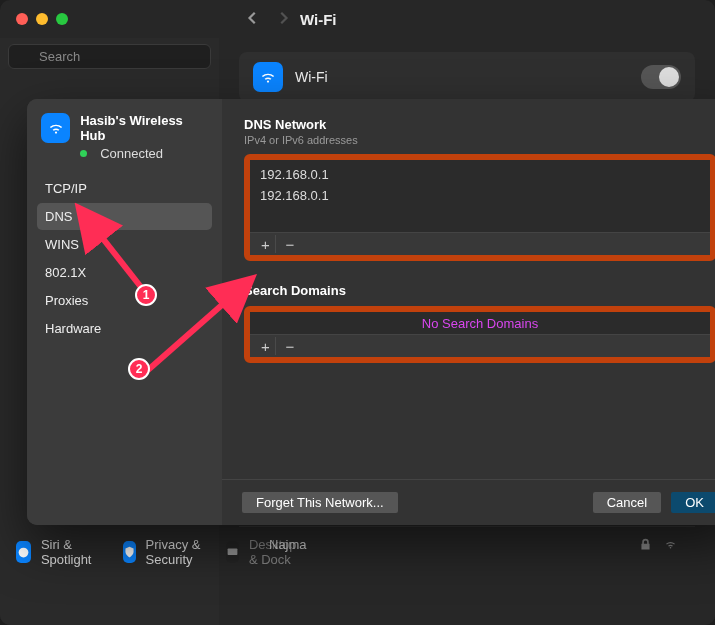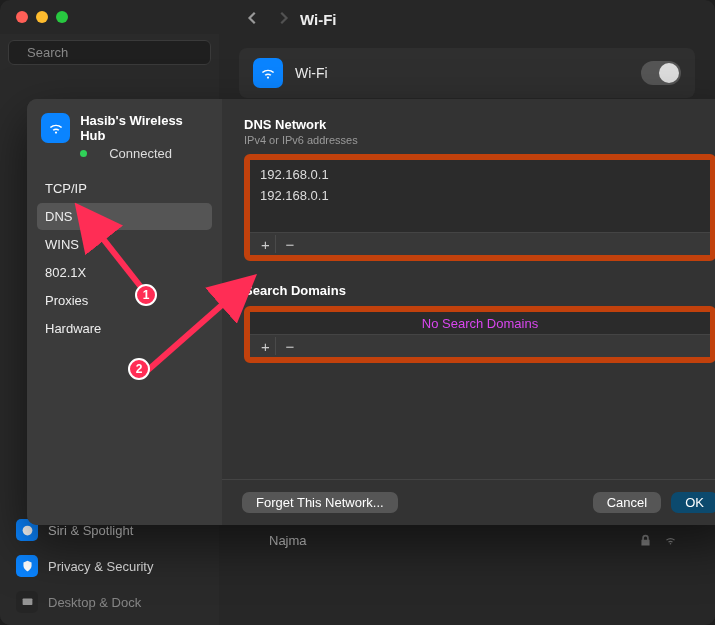--- a/index.html
+++ b/index.html
@@ -9,25 +9,25 @@
 .traffic{display:flex;gap:8px;padding-left:16px}
 .dot{width:12px;height:12px;border-radius:50%}
 .red{background:#ff5f57}
 .yellow{background:#febc2e}
 .green{background:#28c840}
 .nav-arrows{position:absolute;left:246px;top:0;height:38px;display:flex;align-items:center;gap:16px;color:#888}
 .nav-arrows svg{width:14px;height:14px;stroke:#999;fill:none;stroke-width:2.5}
 .title-text{position:absolute;left:300px;top:0;height:38px;display:flex;align-items:center;font-size:15px;font-weight:600;color:#eee}
 .body{flex:1;display:flex}
 .sidebar{width:219px;background:#2a2a2a;padding:6px 8px}
-.search{display:flex;align-items:center;background:#1f1f1f;border-radius:6px;padding:4px 12px;gap:6px;margin-bottom:12px;border:1px solid #3a3a3a}
+.search{display:flex;align-items:center;background:#1f1f1f;border-radius:6px;padding:4px 24px;gap:6px;margin-bottom:26px;border:1px solid #3a3a3a}
 .search svg{width:12px;height:12px;stroke:#888;fill:none;stroke-width:2}
 .search input{flex:1;background:none;border:none;outline:none;color:#ddd;font-size:13px}
 .search input::placeholder{color:#888}
-.sidebar-items{display:flex;flex-direction:column;gap:2px;margin-top:38px}
+.sidebar-items{display:flex;flex-direction:row;gap:8px;margin-top:38px}
 .side-row{display:flex;align-items:center;gap:10px;padding:6px 8px;border-radius:6px;color:#ddd}
 .side-row .ico{width:22px;height:22px;border-radius:5px;display:flex;align-items:center;justify-content:center}
 .ib{background:#0a84ff}
 .side-row svg{width:13px;height:13px;fill:#fff}
 .main{flex:1;background:#272727;padding:14px 20px 0 20px;display:flex;flex-direction:column}
 .wifi-header{background:#2f2f2f;border-radius:8px;padding:10px 14px;display:flex;align-items:center;gap:12px}
 .wifi-ico{width:30px;height:30px;border-radius:7px;background:#0a84ff;display:flex;align-items:center;justify-content:center}
 .wifi-ico svg{width:18px;height:18px;fill:#fff}
 .wifi-title{font-size:14px;color:#eee}
 .toggle{margin-left:auto;width:40px;height:24px;background:#555;border-radius:12px;position:relative}
@@ -36,38 +36,38 @@
 .net-row{display:flex;align-items:center;padding:10px 18px 10px 30px;border-top:1px solid #363636;color:#bbb}
 .net-row .nm{flex:1;color:#ccc}
 .net-row svg{width:13px;height:13px;fill:#888;margin-left:12px}
 
 .modal{position:absolute;left:27px;top:99px;width:711px;height:426px;background:#3b3b3b;border-radius:10px;box-shadow:0 20px 50px rgba(0,0,0,.55);display:flex;overflow:hidden}
 .m-side{width:195px;background:#3b3b3b;padding:14px 0 0 0}
 .m-head{display:flex;gap:10px;padding:0 14px 14px 14px}
 .m-head .ic{width:30px;height:30px;border-radius:7px;background:#0a84ff;display:flex;align-items:center;justify-content:center}
 .m-head .ic svg{width:18px;height:18px;fill:#fff}
 .m-head .nm{font-size:13px;font-weight:600;color:#fff}
-.m-head .st{display:flex;align-items:center;gap:22px;font-size:11px;color:#aaa;margin-top:3px}
+.m-head .st{display:flex;align-items:center;gap:13px;font-size:11px;color:#aaa;margin-top:3px}
 .gdot{width:7px;height:7px;border-radius:50%;background:#30d158}
 .m-items{display:flex;flex-direction:column;padding:0 10px}
 .m-item{padding:6px 8px;border-radius:5px;color:#eee;font-size:13px;margin-bottom:1px}
 .m-item.sel{background:#555}
 .m-main{flex:1;background:#333333;display:flex;flex-direction:column}
 .m-content{flex:1;padding:18px 22px 0 22px;overflow:auto}
 .sec-title{font-size:13px;font-weight:600;color:#fff}
 .sec-sub{font-size:11px;color:#9a9a9a;margin-top:2px;margin-bottom:8px}
 .listbox{background:#2b2b2b;border:6px solid #c2410c;border-radius:6px;overflow:hidden}
 .lb-body{padding:4px 0;min-height:72px}
 .lb-row{padding:3px 10px;color:#ddd;font-size:13px}
 .lb-empty{display:flex;align-items:center;justify-content:center;color:#d946ef;font-size:13px;min-height:22px;padding:3px}
 .lb-foot{background:#383838;border-top:1px solid #444;padding:2px 6px;display:flex;gap:4px}
 .lb-btn{width:20px;height:18px;display:flex;align-items:center;justify-content:center;color:#ccc;font-size:15px;line-height:1;border-right:1px solid #4a4a4a}
 .lb-btn:last-child{border-right:none}
 .m-foot{border-top:1px solid #444;padding:12px 20px;display:flex;align-items:center;gap:10px}
-.btn{padding:3px 14px;border-radius:7px;background:#565656;color:#fff;font-size:13px;border:none;cursor:pointer}
+.btn{padding:3px 14px;border-radius:2px;background:#565656;color:#fff;font-size:13px;border:none;cursor:pointer}
 .btn.primary{background:#0c4a6e}
 .spacer{flex:1}
 
 .anno{position:absolute;pointer-events:none}
 .badge{width:22px;height:22px;border-radius:50%;background:#ff2d55;border:2px solid #fff;display:flex;align-items:center;justify-content:center;color:#fff;font-weight:700;font-size:12px;position:absolute}
 svg.arrow{position:absolute}
 </style>
 </head>
 <body>
 

